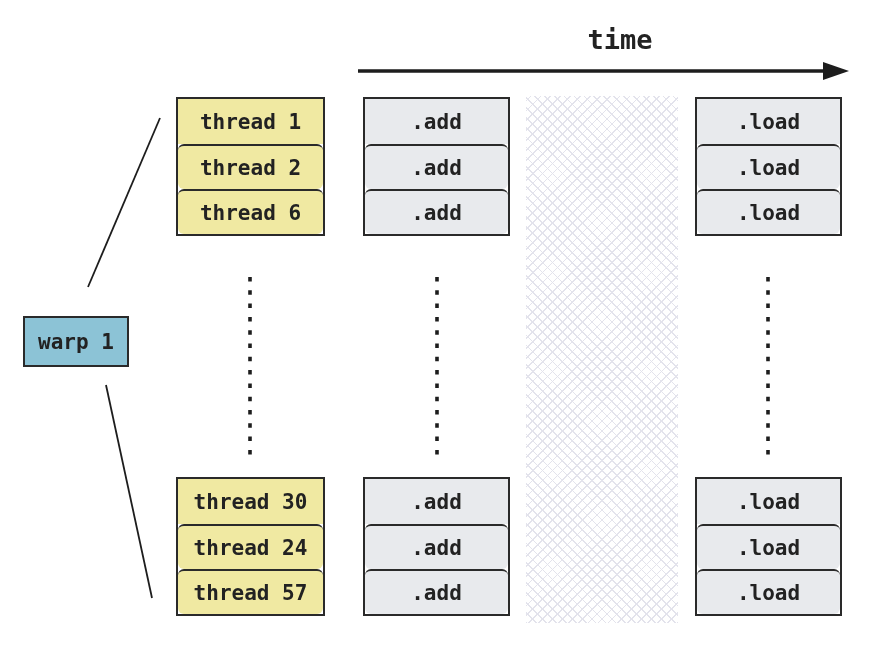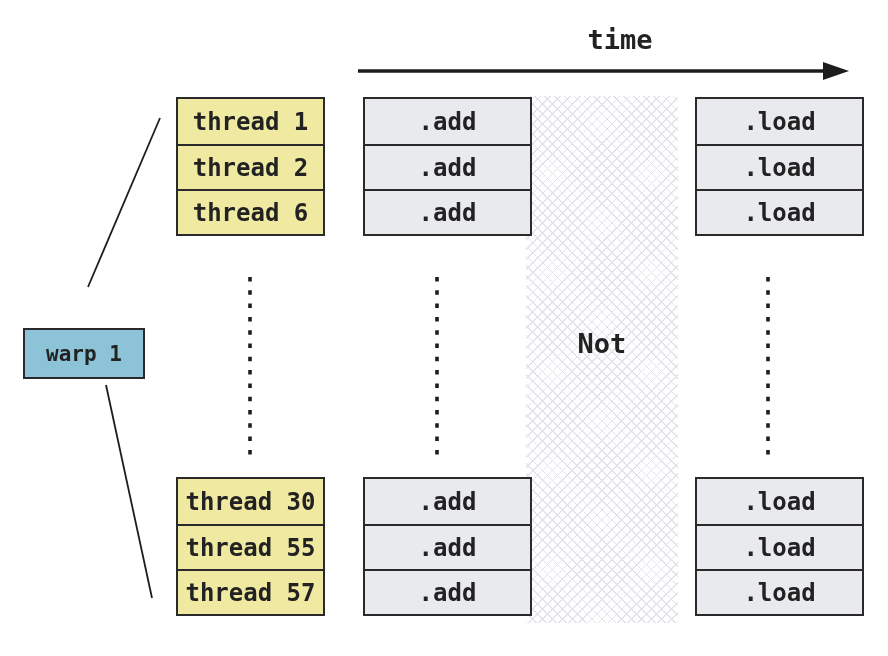--- a/index.html
+++ b/index.html
@@ -29,47 +29,47 @@
   .big-label {
     font-size: 27px;
     font-weight: bold;
     letter-spacing: 0px;
     color: var(--text, #222);
     text-align: center;
   }
 
   
   .warp-box {
-    left: 23px; top: 328px;
-    width: 122px; height: 51px;
+    left: 23px; top: 316px;
+    width: 106px; height: 51px;
     box-sizing: border-box;
     background: var(--warp-fill, #8cc3d6);
     border: 2.5px solid var(--border, #2a2a2a);
     display: flex; align-items: center; justify-content: center;
     font-size: 21px; font-weight: bold; text-align: right;
   }
 
   
   .group {
     box-sizing: border-box;
     border: 2.5px solid var(--border, #2a2a2a);
     display: flex;
     flex-direction: column;
   }
   .group .cell {
     box-sizing: border-box;
     height: 45px;
     display: flex; align-items: center; justify-content: center;
-    font-size: 24px; font-weight: bold;
+    font-size: 21px; font-weight: bold;
     color: var(--text, #222);
   }
-  .group .cell + .cell { border-top: 2.5px solid var(--border, #2a2a2a); }
+  .group .cell + .cell { border-top: 2.5px solid var(--border, #2a2a2a); border-radius: 6px; }
   .thread-group { width: 149px; }
   .thread-group .cell { background: var(--thread-fill, #f0e9a2); }
-  .instr-group { width: 169px; }
+  .instr-group { width: 147px; }
   .instr-group .cell { background: var(--instr-fill, #e8eaed); }
 
   .g-threads-top  { left: 176px; top: 97px; }
   .g-add-top      { left: 363px; top: 97px; }
   .g-load-top     { left: 695px; top: 97px; }
   .g-threads-bot  { left: 176px; top: 477px; }
   .g-add-bot      { left: 363px; top: 477px; }
   .g-load-bot     { left: 695px; top: 477px; }
 
   
@@ -129,33 +129,32 @@
   </div>
 
   <div class="abs group instr-group g-load-top">
     <div class="cell">.load</div>
     <div class="cell">.load</div>
     <div class="cell">.load</div>
   </div>
 
   <div class="abs group thread-group g-threads-bot">
     <div class="cell">thread 30</div>
-    <div class="cell">thread 55</div>
+    <div class="cell">thread 24</div>
     <div class="cell">thread 57</div>
   </div>
 
   <div class="abs group instr-group g-add-bot">
     <div class="cell">.add</div>
     <div class="cell">.add</div>
     <div class="cell">.add</div>
   </div>
 
   <div class="abs group instr-group g-load-bot">
     <div class="cell">.load</div>
     <div class="cell">.load</div>
     <div class="cell">.load</div>
   </div>
 
   <div class="abs big-label not-scheduled">
-    <div>Not</div>
   </div>
 
 </div>
 
 </body></html>

